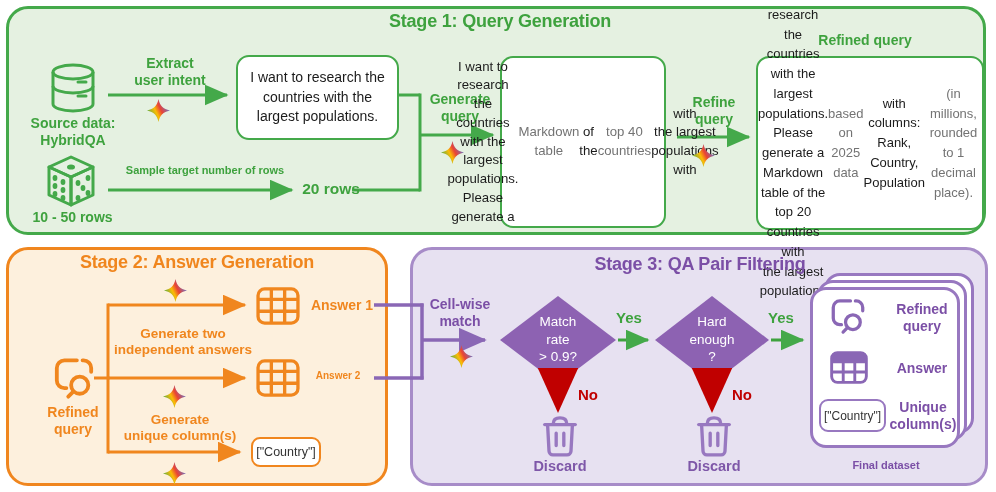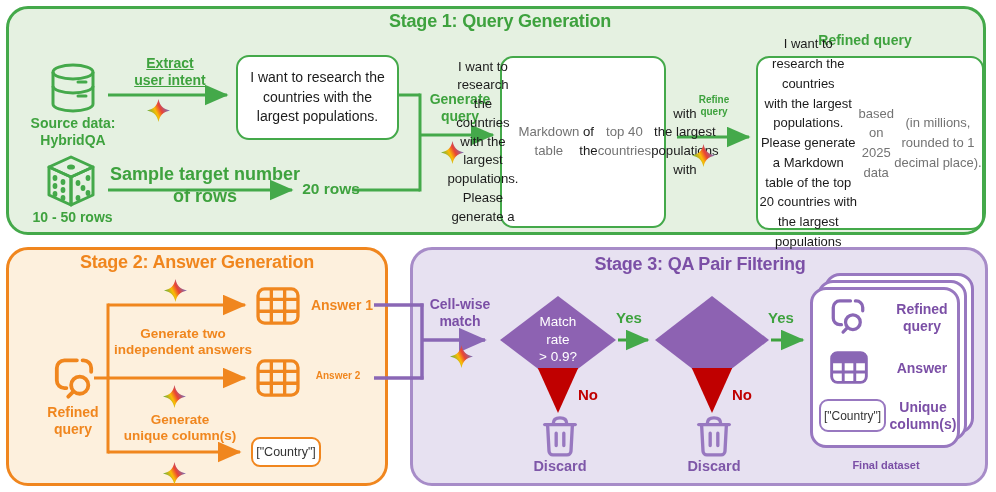--- a/index.html
+++ b/index.html
@@ -92,21 +92,21 @@
 
   <svg class="icon" style="left:50px;top:62px;" width="46" height="52" viewBox="0 0 46 52">
     <ellipse cx="23" cy="10" rx="20" ry="7" fill="none" stroke="#44A94A" stroke-width="3"></ellipse>
     <path d="M3 10 V42 A20 7 0 0 0 43 42 V10" fill="none" stroke="#44A94A" stroke-width="3"></path>
     <path d="M3 24 A20 7 0 0 0 43 24" fill="none" stroke="#44A94A" stroke-width="3"></path>
     <path d="M28 20 H36 M28 34 H36" stroke="#44A94A" stroke-width="3" stroke-linecap="round"></path>
   </svg>
   <div class="lbl green" style="left:18px;top:115px;width:110px;font-size:14px;">Source data:
 HybridQA</div>
 
-  <div class="lbl green" style="left:120px;top:55px;width:100px;font-size:14px;text-decoration:underline;">Extract
+  <div class="lbl green" style="left:120px;top:55px;width:100px;font-size:14px;">Extract
 user intent</div>
   <svg class="icon" style="left:147px;top:99px;" width="23" height="23" viewBox="0 0 23 23">
       <use href="#sparkpath" fill="url(#gemgrad)"></use>
     </svg>
 
   <div class="box" style="left:236px;top:55px;width:163px;height:85px;font-size:14px;line-height:1.4;">I want to research the
 countries with the
 largest populations.</div>
 
   <svg class="icon" style="left:44px;top:154px;" width="54" height="56" viewBox="0 0 54 56">
@@ -125,51 +125,52 @@
         <ellipse cx="19" cy="44" rx="2.4" ry="3"></ellipse>
       <ellipse cx="34" cy="29" rx="2.4" ry="3"></ellipse>
         <ellipse cx="44" cy="24" rx="2.4" ry="3"></ellipse>
       <ellipse cx="39" cy="34" rx="2.4" ry="3"></ellipse>
       <ellipse cx="34" cy="44" rx="2.4" ry="3"></ellipse>
         <ellipse cx="44" cy="39" rx="2.4" ry="3"></ellipse>
     </g>
   </svg>
   <div class="lbl green" style="left:15px;top:209px;width:115px;font-size:14px;">10 - 50 rows</div>
 
-  <div class="lbl green" style="left:100px;top:164px;width:210px;font-size:18px;">Sample target number of rows</div>
+  <div class="lbl green" style="left:100px;top:164px;width:210px;font-size:11px;">Sample target number of rows</div>
   <div class="lbl green" style="left:300px;top:180px;width:62px;font-size:15.5px;">20 rows</div>
 
   <div class="lbl green" style="left:425px;top:91px;width:70px;font-size:14px;">Generate
 query</div>
   <svg class="icon" style="left:441px;top:141px;" width="23" height="23" viewBox="0 0 23 23">
       <use href="#sparkpath" fill="url(#gemgrad)"></use>
     </svg>
 
   <div class="box" style="left:500px;top:56px;width:166px;height:172px;font-size:13.2px;line-height:1.42;padding:0 2px;"><span>I want to research the
 countries with the
 largest populations.
 Please generate a
 </span><span class="red">Markdown table</span><span> of the
 </span><span class="red">top 40 countries</span><span> with
 the largest populations
 with </span></div>
 
-  <div class="lbl green" style="left:678px;top:94px;width:72px;font-size:10px;">Refine
+  <div class="lbl green" style="left:678px;top:94px;width:72px;font-size:14px;">Refine
 query</div>
   <svg class="icon" style="left:692px;top:144px;" width="23" height="23" viewBox="0 0 23 23">
       <use href="#sparkpath" fill="url(#gemgrad)"></use>
     </svg>
 
   <div class="lbl green" style="left:800px;top:32px;width:130px;font-size:14px;">Refined query</div>
   <div class="box" style="left:756px;top:56px;width:228px;height:174px;font-size:13px;line-height:1.52;"><span>I want to research the countries
 with the largest populations.
 Please generate a Markdown
 table of the top 20 countries with
 the largest populations </span><span class="red">based on
-2025 data</span><span class="red">(in millions,
+2025 data</span><span> with columns: Rank,
+Country, Population </span><span class="red">(in millions,
 rounded to 1 decimal place).</span></div>
 
   <div class="lbl orange title" style="left:22px;top:252px;width:350px;">Stage 2: Answer Generation</div>
   <svg class="icon" style="left:164px;top:279px;" width="23" height="23" viewBox="0 0 23 23">
       <use href="#sparkpath" fill="url(#gemgrad)"></use>
     </svg>
 
   <svg class="icon" style="left:53px;top:356px;" width="42" height="45" viewBox="0 0 44 46">
     <path d="M25 4 H12 a8 8 0 0 0 -8 8 v13 a8 8 0 0 0 8 8 h2" fill="none" stroke="#F0861E" stroke-width="4" stroke-linecap="round"></path>
     <path d="M31 4 h1 a8 8 0 0 1 8 8 v4" fill="none" stroke="#F0861E" stroke-width="4" stroke-linecap="round"></path>
@@ -208,20 +209,23 @@
 
   <div class="lbl purple" style="left:420px;top:296px;width:80px;font-size:14px;">Cell-wise
 match</div>
   <svg class="icon" style="left:450px;top:345px;" width="23" height="23" viewBox="0 0 23 23">
       <use href="#sparkpath" fill="url(#gemgrad)"></use>
     </svg>
 
   <div class="dtext" style="left:508px;top:313px;width:100px;">Match
 rate
 &gt; 0.9?</div>
+  <div class="dtext" style="left:662px;top:313px;width:100px;">Hard
+enough
+?</div>
 
   <div class="lbl" style="left:608px;top:309px;width:42px;font-size:15px;color:#3EA23E;">Yes</div>
   <div class="lbl" style="left:760px;top:309px;width:42px;font-size:15px;color:#3EA23E;">Yes</div>
   <div class="lbl redtx" style="left:568px;top:386px;width:40px;font-size:15px;">No</div>
   <div class="lbl redtx" style="left:722px;top:386px;width:40px;font-size:15px;">No</div>
 
   <svg class="icon" style="left:539px;top:414px;" width="42" height="44" viewBox="0 0 44 46">
     <path d="M6 11 H38" stroke="#9878C0" stroke-width="3.5" stroke-linecap="round" fill="none"></path>
     <path d="M15 10 Q15 4 22 4 Q29 4 29 10" stroke="#9878C0" stroke-width="3.5" fill="none"></path>
     <path d="M9 11 L10.5 39 a4 4 0 0 0 4 3.8 h15 a4 4 0 0 0 4 -3.8 L35 11" stroke="#9878C0" stroke-width="3.5" fill="none"></path>

